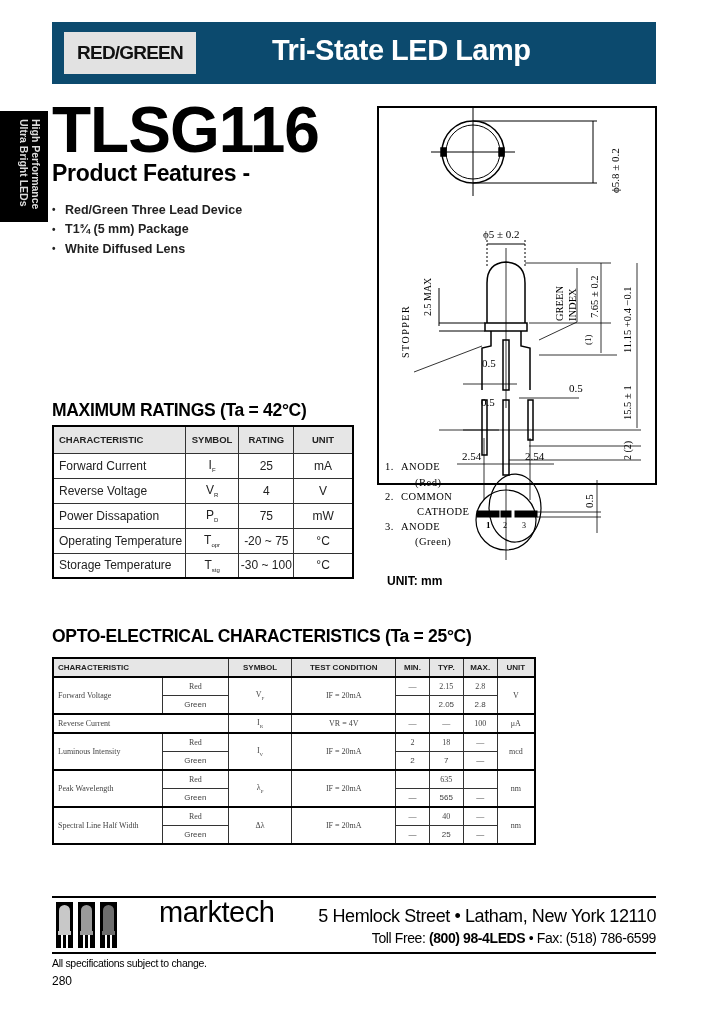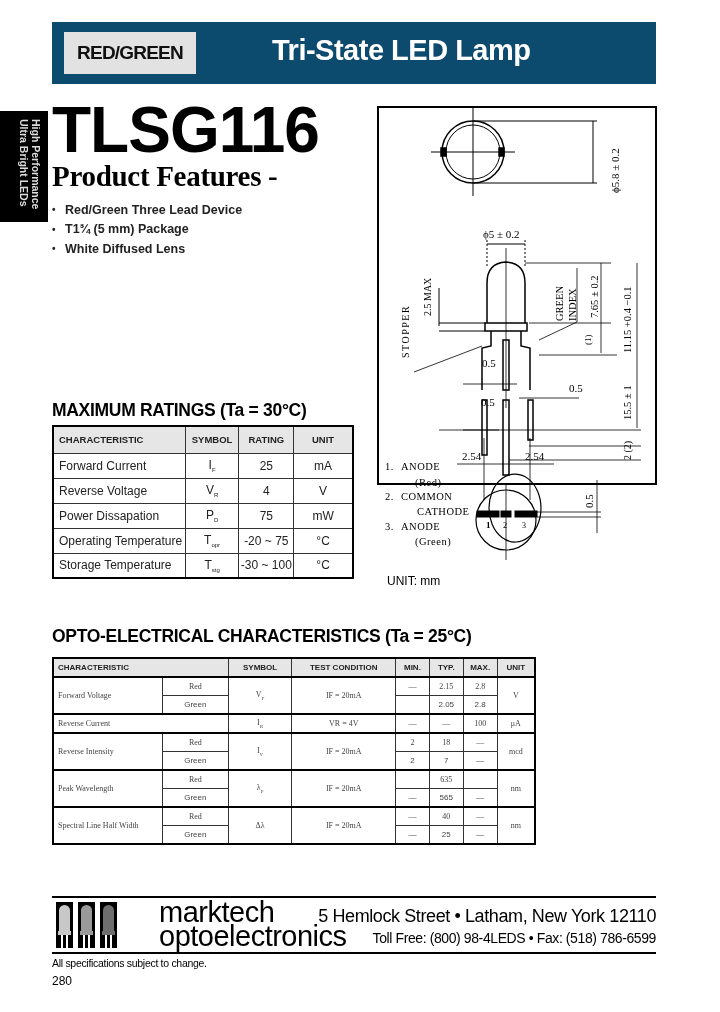--- a/index.html
+++ b/index.html
@@ -9,28 +9,28 @@
   .header-bar { position: absolute; left: 52px; top: 22px; width: 604px; height: 62px; background: #0c4a6e; }
   .header-tag { position: absolute; left: 12px; top: 10px; width: 132px; height: 42px; background: #e2e2e2;
     font-weight: bold; font-size: 19px; letter-spacing: -0.8px; display: flex; align-items: center; justify-content: center; color: #111; }
   .header-title { position: absolute; left: 220px; top: 12px; color: #fff; font-weight: bold; font-size: 29px; letter-spacing: -0.5px; }
 
   .side-tab { position: absolute; left: 0; top: 111px; width: 48px; height: 111px; background: #000; }
   .side-tab-text { position: absolute; left: 48px; top: 0; transform-origin: 0 0; transform: rotate(90deg);
     color: #ddd; font-size: 10.5px; font-weight: bold; line-height: 12px; width: 111px; text-align: left; padding-top: 6px; padding-left: 8px; }
 
   .part-no { position: absolute; left: 52px; top: 98px; font-weight: bold; font-size: 64px; letter-spacing: -1px; line-height: 64px; }
-  .features-title { position: absolute; left: 52px; top: 160px; font-weight: bold; font-size: 29px; letter-spacing: -0.3px; font-family: Liberation Serif, serif; }
+  .features-title { position: absolute; left: 52px; top: 160px; font-weight: bold; font-size: 23px; letter-spacing: -0.3px; }
   .features-list { position: absolute; left: 52px; top: 200px; list-style: none; }
   .features-list li { font-size: 12.5px; font-weight: bold; color: #222; height: 19.5px; display: flex; align-items: center; }
   .features-list li .bullet { width: 13px; font-size: 10px; }
 
   .drawing-box { position: absolute; left: 377px; top: 106px; width: 280px; height: 379px; border: 2px solid #000; }
   .drawing-box svg { position: absolute; left: 0; top: 0; }
-  .unit-label { position: absolute; left: 8px; top: 466px; font-size: 12px; font-weight: normal; }
+  .unit-label { position: absolute; left: 8px; top: 466px; font-size: 12px; font-weight: bold; }
 
   .section-title { position: absolute; font-weight: bold; font-size: 17.5px; letter-spacing: -0.3px; }
 
   table { border-collapse: collapse; position: absolute; }
   .max-table { left: 52px; top: 425px; width: 302px; border-top: 2px solid #000; border-bottom: 2px solid #000; }
   .max-table th, .max-table td { border: 1px solid #333; height: 25px; font-size: 12px; color: #222; }
   .max-table th { background: #e6e6e6; font-size: 9.5px; font-weight: bold; height: 27px; }
   .max-table td:first-child, .max-table th:first-child { text-align: left; padding-left: 5px; border-left: 2px solid #000; }
   .max-table td:last-child, .max-table th:last-child { border-right: 2px solid #000; }
   .max-table td { text-align: center; }
@@ -46,21 +46,21 @@
   .footer-rule-bot { position: absolute; left: 52px; top: 952px; width: 604px; height: 2px; background: #000; }
   .logo { position: absolute; left: 56px; top: 902px; display: flex; }
   .logo-led { width: 17px; height: 46px; background: #000; margin-right: 5px; position: relative; }
   .logo-led .dome { position: absolute; left: 3px; top: 3px; width: 11px; height: 28px; border-radius: 6px 6px 0 0; }
   .logo-led .band { position: absolute; left: 2px; top: 29px; width: 13px; height: 4px; }
   .logo-led .leg1 { position: absolute; left: 5px; top: 33px; width: 2px; height: 13px; background: #fff; }
   .logo-led .leg2 { position: absolute; left: 10px; top: 33px; width: 2px; height: 13px; background: #fff; }
   .brand { position: absolute; left: 118px; top: 900px; font-size: 29px; line-height: 24px; letter-spacing: -0.5px; padding-left: 41px; }
   .addr1 { position: absolute; right: 64px; top: 906px; font-size: 18px; letter-spacing: -0.4px; }
   .addr2 { position: absolute; right: 64px; top: 930px; font-size: 14px; letter-spacing: -0.4px; }
-  .addr2 b { font-weight: normal; margin-top: 42px; }
+  .addr2 b { font-weight: bold; margin-top: 42px; }
   .disclaimer { position: absolute; left: 52px; top: 957px; font-size: 10.5px; letter-spacing: -0.3px; }
   .page-no { position: absolute; left: 52px; top: 974px; font-size: 12px; }
 </style>
 </head>
 <body>
 
 <div class="header-bar">
   <div class="header-tag">RED/GREEN</div>
   <div class="header-title">Tri-State LED Lamp</div>
 </div>
@@ -183,21 +183,21 @@
       <text x="22" y="392">COMMON</text>
       <text x="38" y="407">CATHODE</text>
       <text x="6" y="422">3.</text>
       <text x="22" y="422">ANODE</text>
       <text x="36" y="437">(Green)</text>
     </g>
   </svg>
   <div class="unit-label">UNIT: mm</div>
 </div>
 
-<div class="section-title" style="left:52px; top:400px;">MAXIMUM RATINGS (Ta = 30°C)</div>
+<div class="section-title" style="left:52px; top:400px;">MAXIMUM RATINGS (Ta = 42°C)</div>
 <table class="max-table">
   <colgroup>
       <col style="width:133px">
       <col style="width:54px">
       <col style="width:55px">
       <col style="width:60px">
     </colgroup>
   <thead>
     <tr>
       <th>CHARACTERISTIC</th>
@@ -286,21 +286,21 @@
       <td class="left" colspan="2">Reverse Current</td>
       <td><span>I</span><sub style="font-size:5px">R</sub></td>
       <td>VR = 4V</td>
       <td>—</td>
       <td>—</td>
       <td>100</td>
       <td>μA</td>
     </tr>
 
     <tr class="grp-start">
-      <td class="left" rowspan="2">Reverse Intensity</td>
+      <td class="left" rowspan="2">Luminous Intensity</td>
       <td>Red</td>
       <td rowspan="2"><span>I</span><sub style="font-size:5px">V</sub></td>
       <td rowspan="2">IF = 20mA</td>
       <td>2</td>
       <td>18</td>
       <td>—</td>
       <td rowspan="2">mcd</td>
     </tr>
     <tr>
       <td>Green</td>
@@ -361,21 +361,20 @@
   </div>
   <div class="logo-led">
     <div class="dome" style="background:#6e6e6e"></div>
       <div class="band" style="background:#6e6e6e"></div>
       <div class="leg1"></div>
       <div class="leg2"></div>
   </div>
 </div>
 <div class="brand">
   <div>marktech</div>
-  <div>optoelectronics</div>
 </div>
 <div class="addr1">5 Hemlock Street • Latham, New York 12110</div>
 <div class="addr2">
   <span>Toll Free:</span>
   <b>(800) 98-4LEDS</b>
   <span>• Fax: (518) 786-6599</span>
 </div>
 <div class="footer-rule-bot"></div>
 <div class="disclaimer">All specifications subject to change.</div>
 <div class="page-no">280</div>

